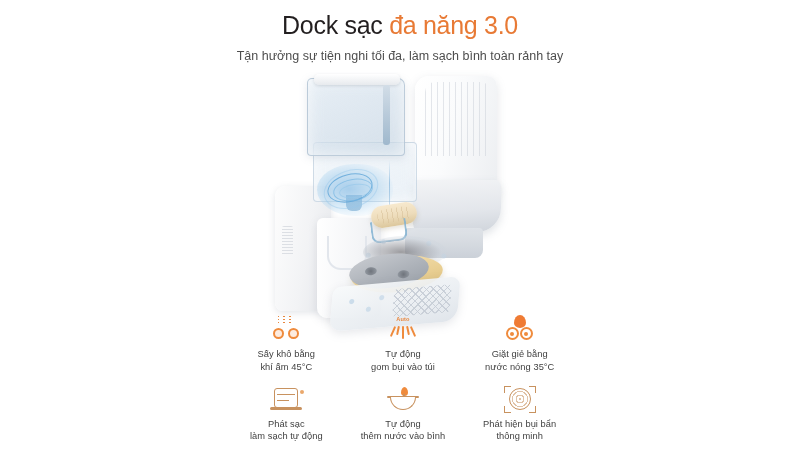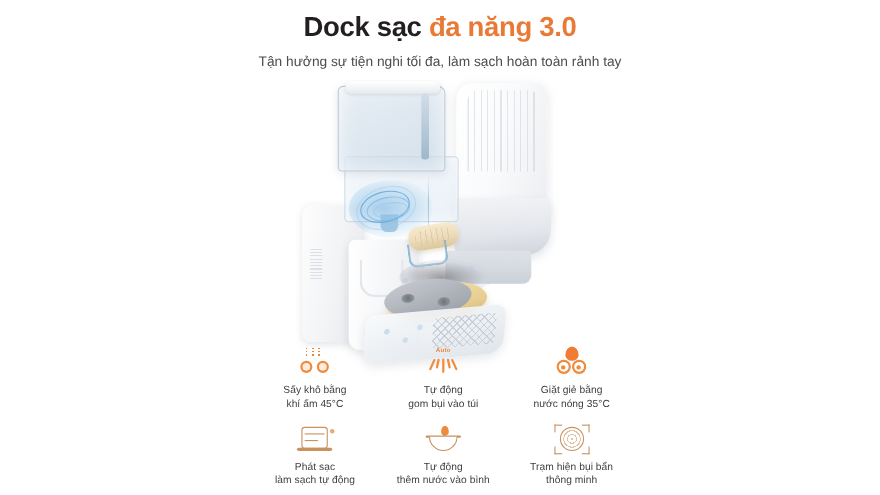--- a/index.html
+++ b/index.html
@@ -7,21 +7,21 @@
     width: 800px; height: 450px;
     background: #ffffff;
     font-family: "Liberation Sans", sans-serif;
     overflow: hidden;
   }
   .page { position: relative; width: 800px; height: 450px; background: #ffffff; }
 
   
   .header { position: absolute; left: 0; top: 10px; width: 800px; text-align: center; }
   .title {
-    font-size: 25px; font-weight: 700; letter-spacing: -0.3px;
+    font-size: 25px; font-weight: 400; letter-spacing: -0.3px;
     color: #231f20; line-height: 1.25; white-space: nowrap; text-align: center;
   }
   .title .accent { color: #e87a35; }
   .subtitle {
     margin-top: 7px; font-size: 12.5px; font-weight: 400;
     color: #4d4d4d; line-height: 1.3; white-space: nowrap;
   }
 
   
   .hero { position: absolute; left: 255px; top: 68px; width: 290px; height: 250px; }
@@ -308,21 +308,21 @@
   .ic-detect .c3 { left: 4px;  bottom: 1px; border-right: none; border-top: none; }
   .ic-detect .c4 { right: 4px; bottom: 1px; border-left: none;  border-top: none; }
 </style>
 </head>
 <body>
 
 <div class="page">
 
   <div class="header">
     <div class="title"><span>Dock sạc </span><span class="accent">đa năng 3.0</span></div>
-    <div class="subtitle">Tận hưởng sự tiện nghi tối đa, làm sạch hoàn toàn rảnh tay</div>
+    <div class="subtitle">Tận hưởng sự tiện nghi tối đa, làm sạch bình toàn rảnh tay</div>
   </div>
 
   <div class="hero">
 
     <div class="part body-left">
       <div class="vent"></div>
     </div>
 
     <div class="part body-mid">
       <div class="handle"></div>
@@ -429,18 +429,18 @@
     </div>
 
     <div class="feature">
       <div class="feature-icon ic-detect">
         <span class="scan"></span>
         <span class="corner c1"></span>
         <span class="corner c2"></span>
         <span class="corner c3"></span>
         <span class="corner c4"></span>
       </div>
-      <div class="feature-label">Trạm hiện bụi bẩn
+      <div class="feature-label">Phát hiện bụi bẩn
 thông minh</div>
     </div>
 
   </div>
 </div>
 
 </body></html>

